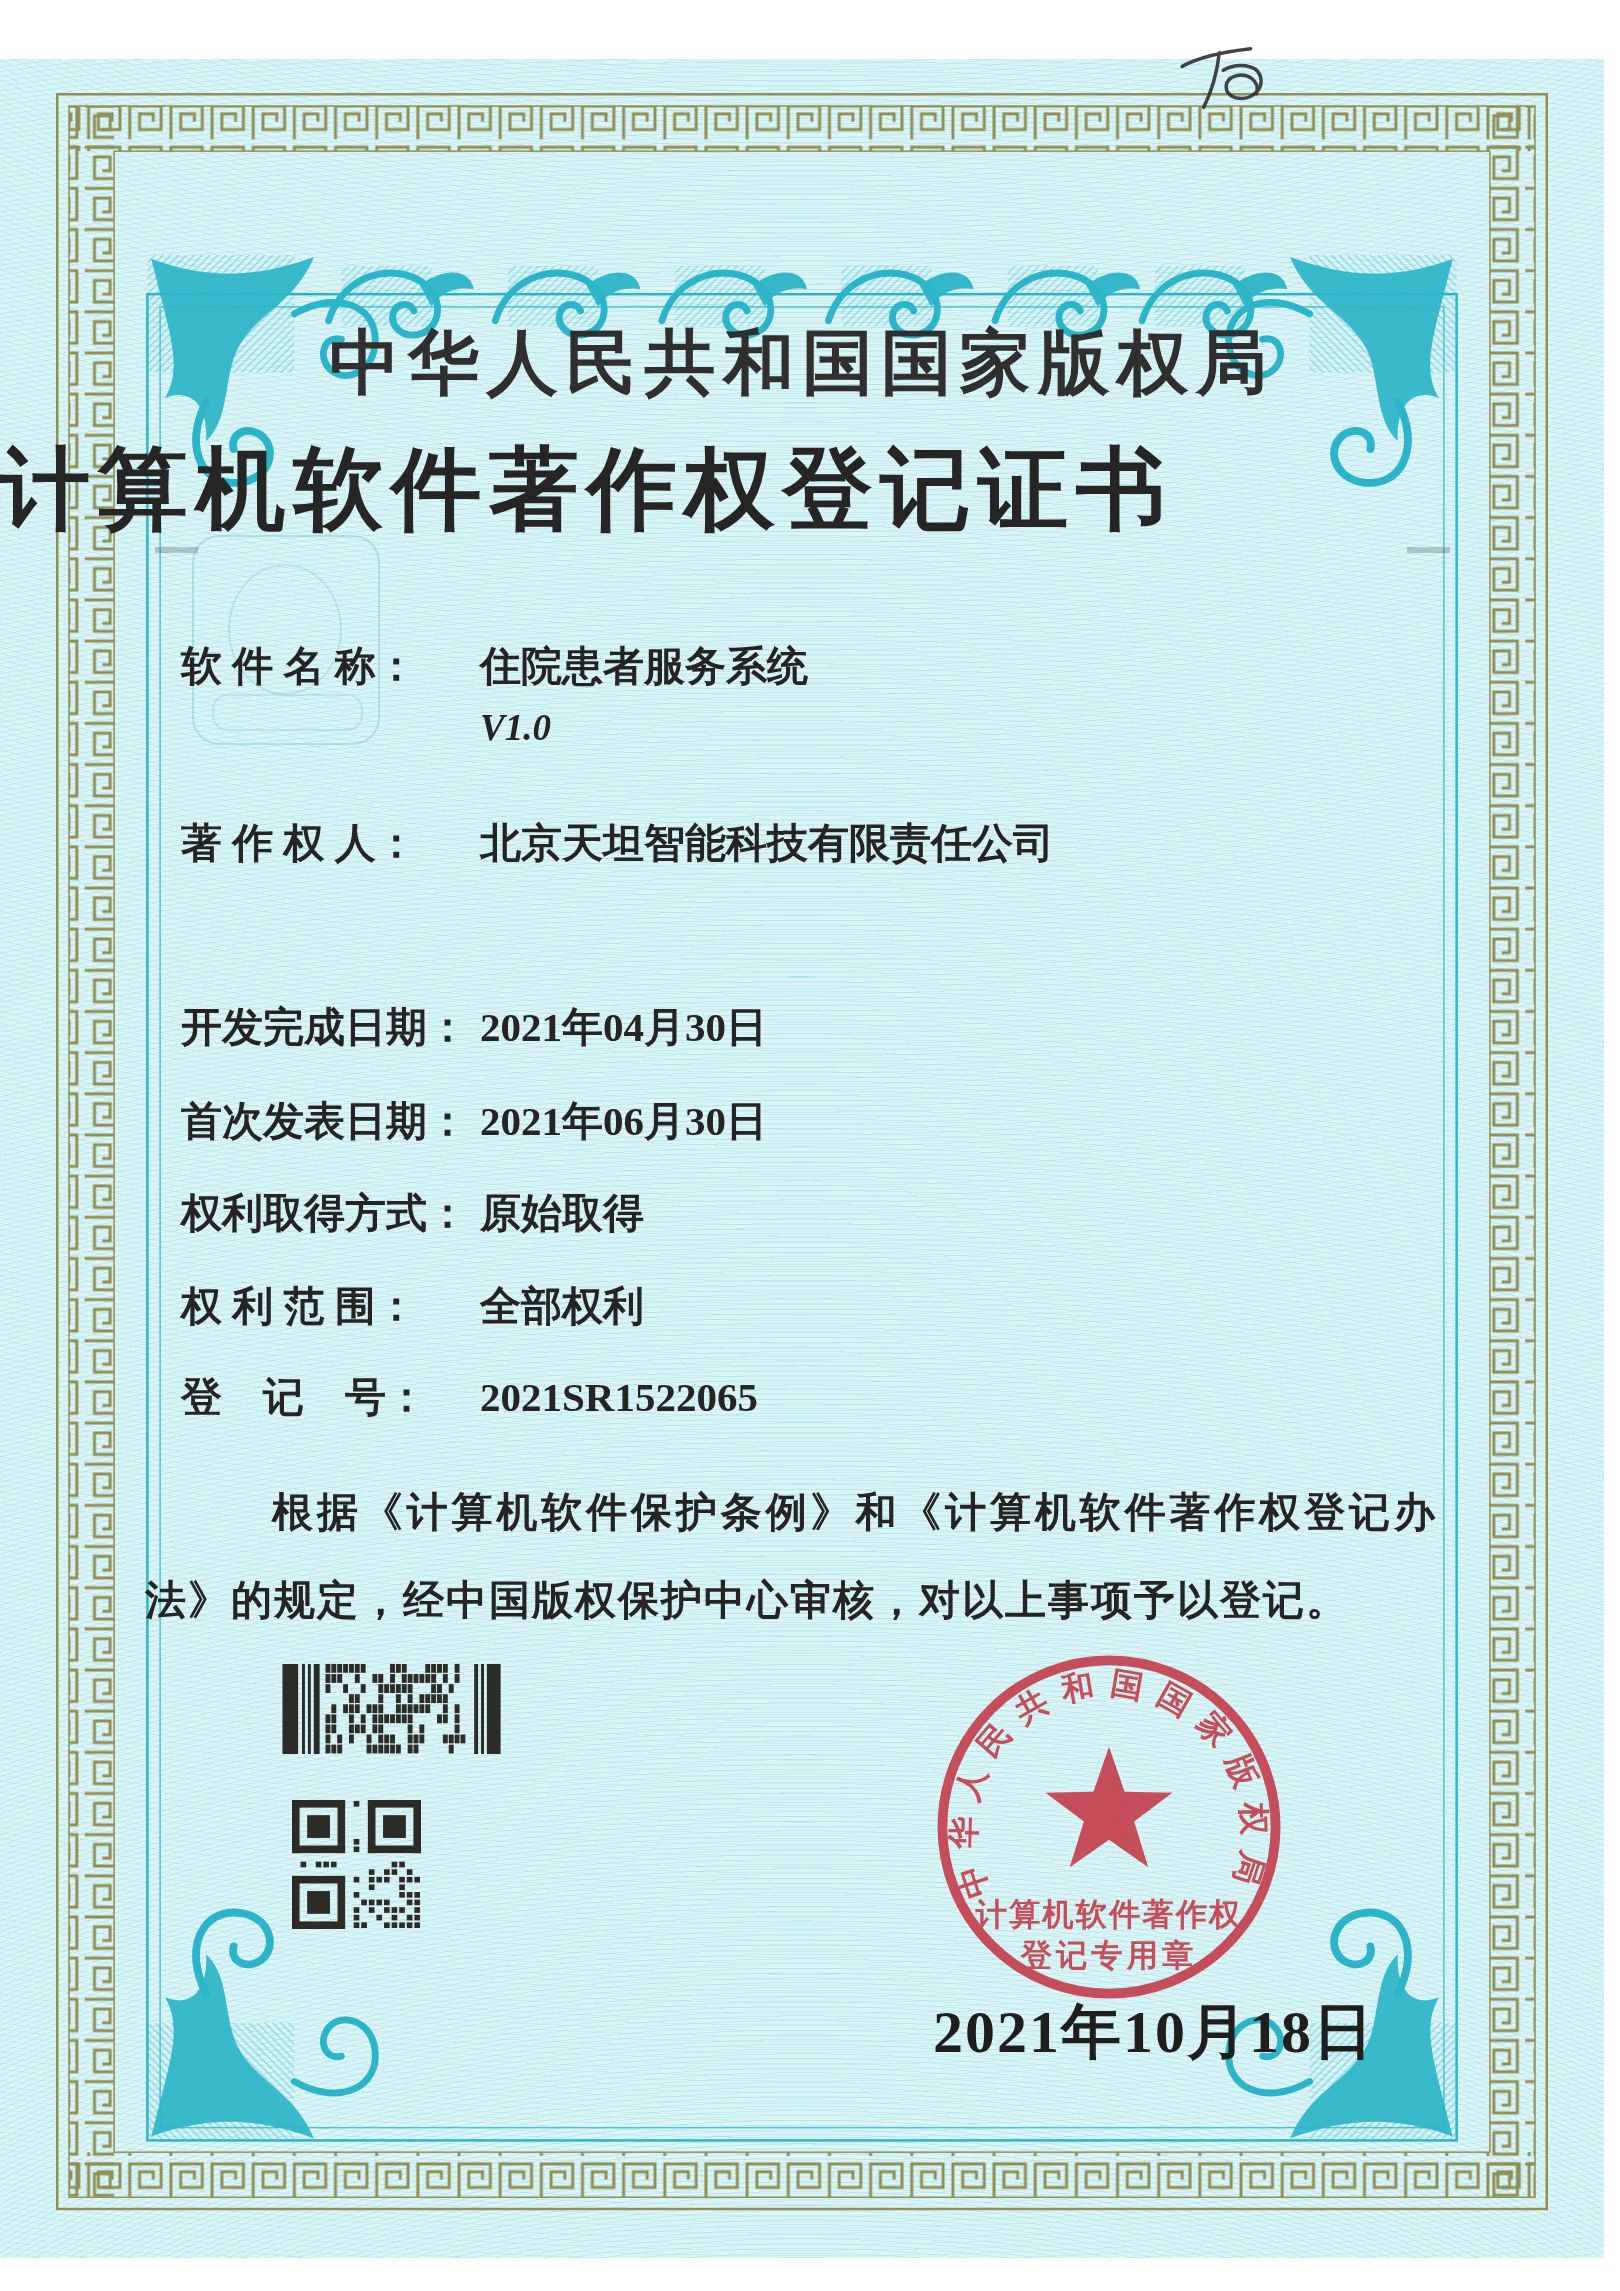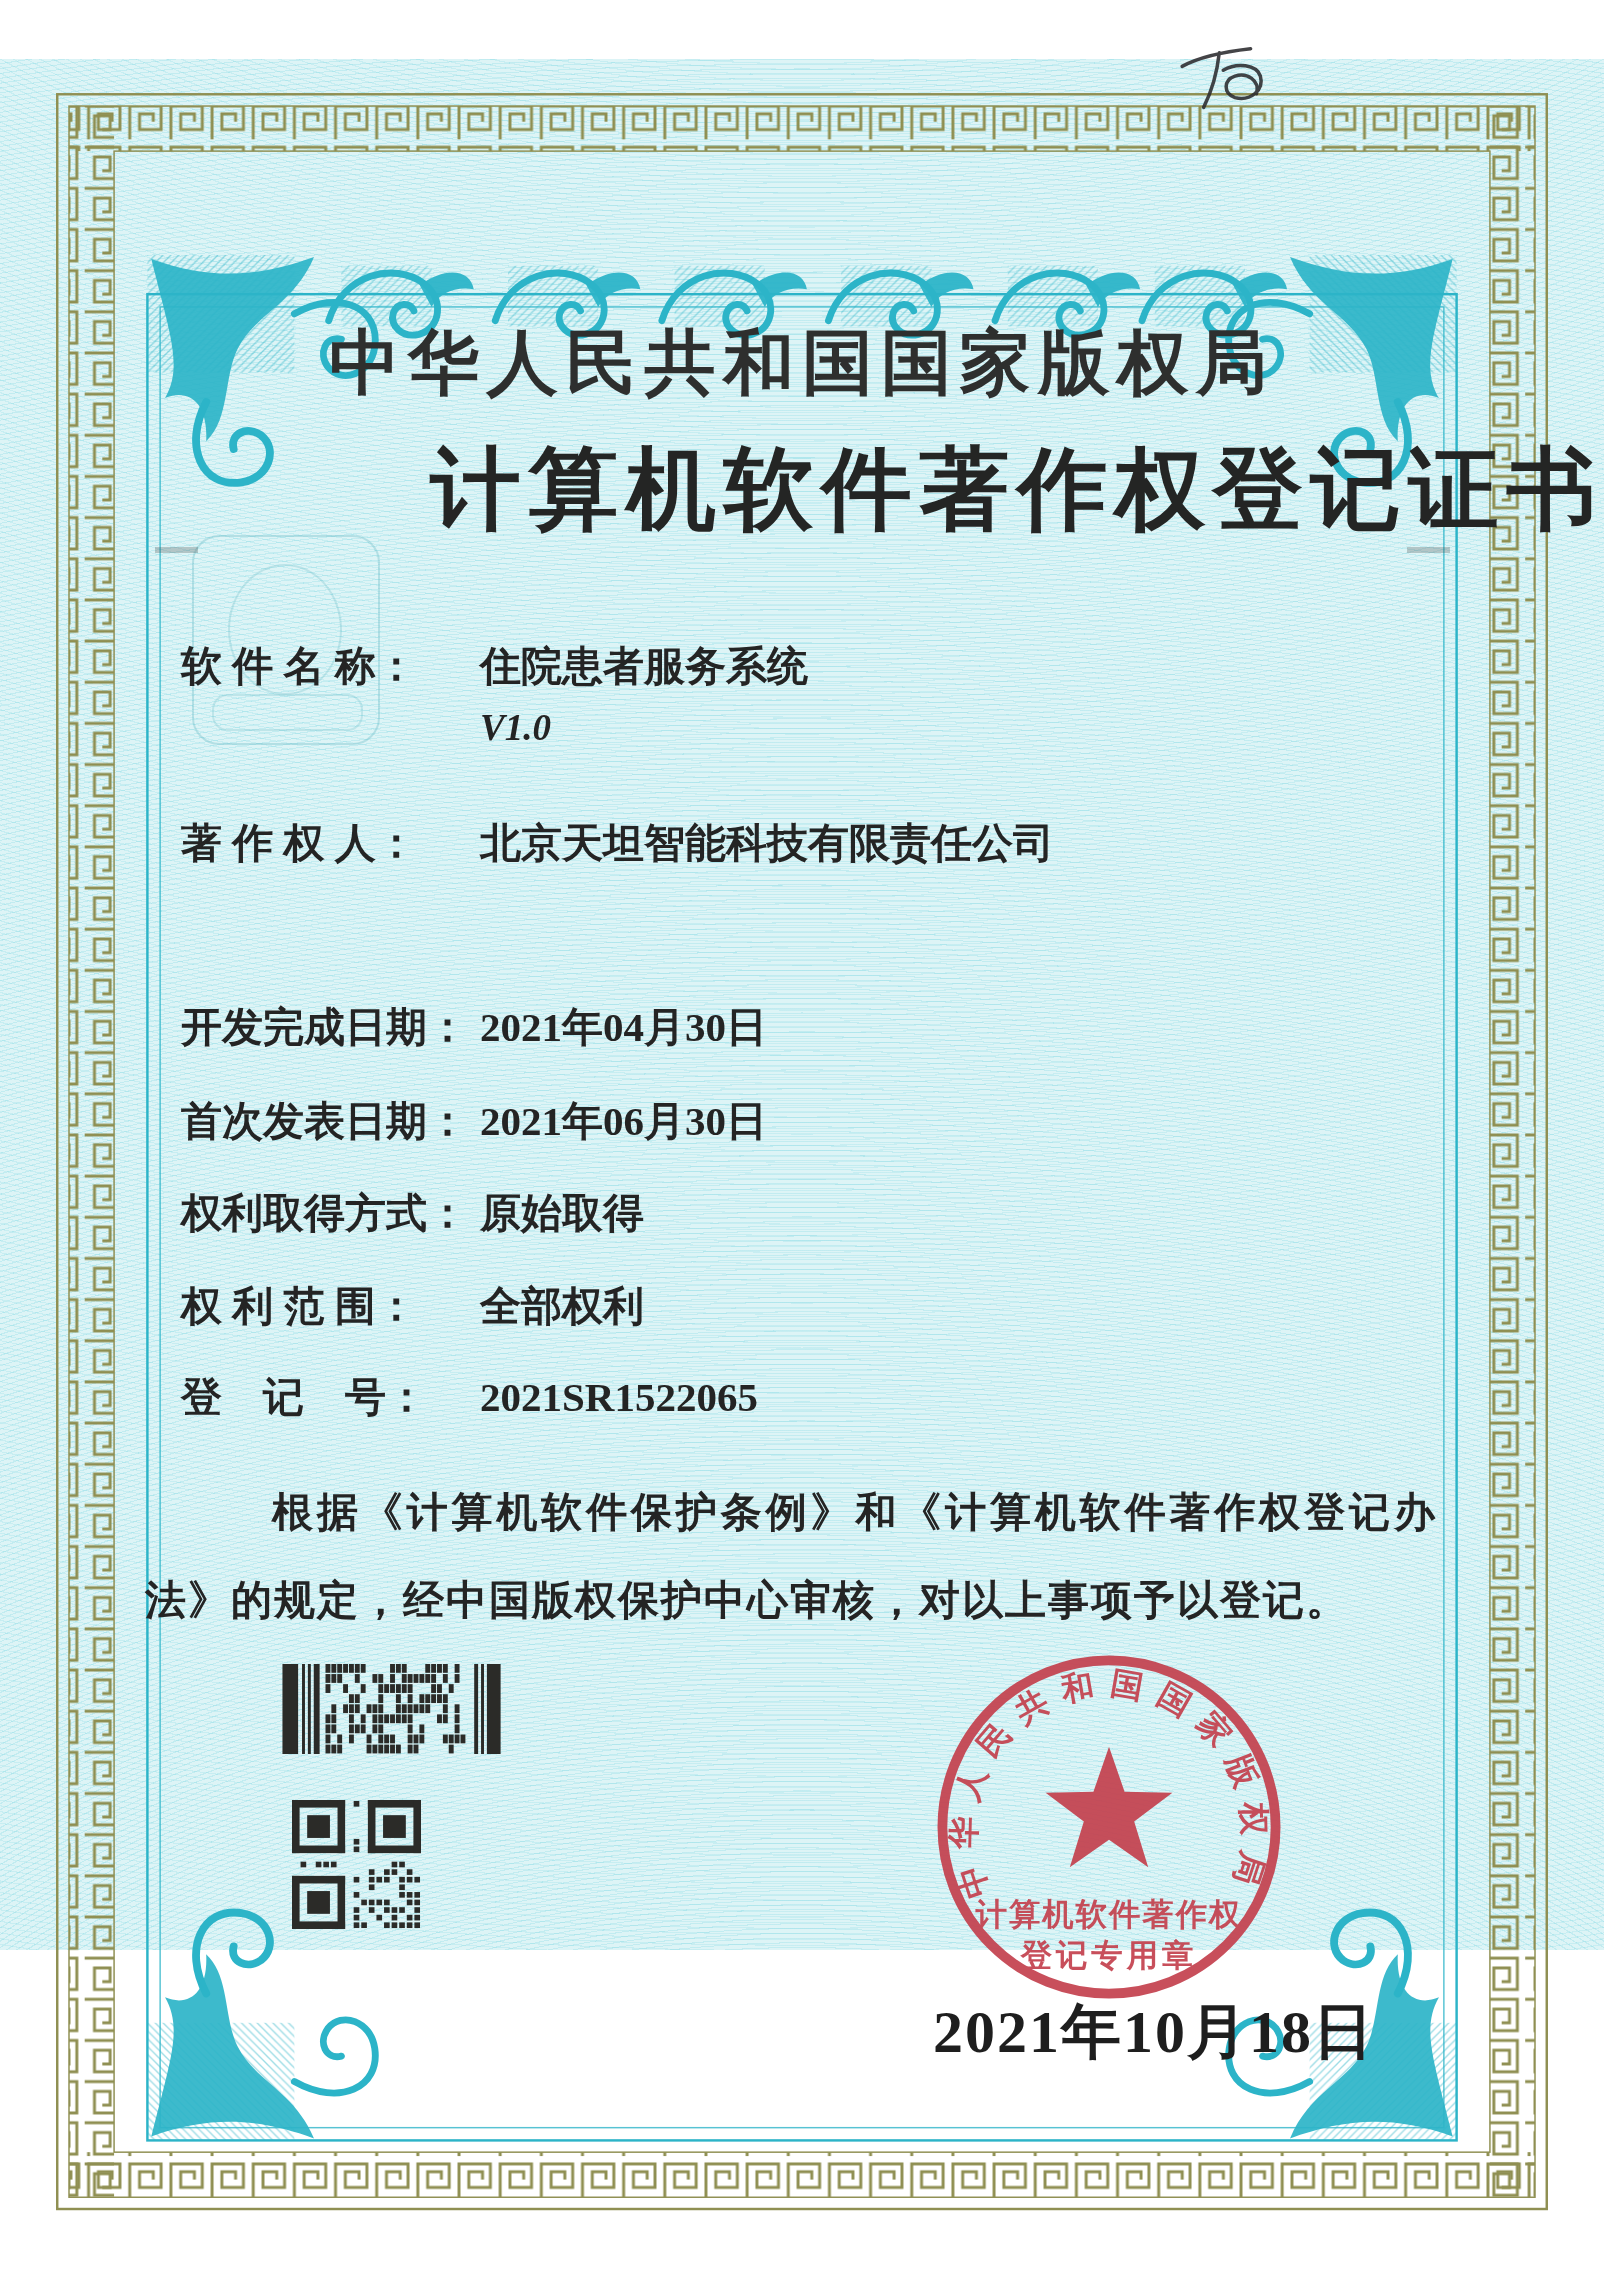--- a/index.html
+++ b/index.html
@@ -1,30 +1,30 @@
 <!DOCTYPE html>
 <html><head>
 <meta charset="utf-8">
 <style>
   html,body{margin:0;padding:0;background:#ffffff;}
   #page{position:relative;width:1620px;height:2292px;background:#ffffff;overflow:hidden;
         font-family:"Liberation Serif","DejaVu Serif",serif;}
   
-  #paper{position:absolute;left:0;top:59px;width:1604px;height:1891px;
+  #paper{position:absolute;left:0;top:59px;width:1604px;height:2199px;
     background-color:#ddf4f6;
     background-image:
       repeating-radial-gradient(ellipse 1568px 1078px at 50% 130%, rgba(84,203,218,.20) 0 1.5px, transparent 1.5px 6.9px),
       repeating-radial-gradient(ellipse 1764px 1274px at 50% -40%, rgba(84,203,218,.16) 0 1.5px, transparent 1.5px 7.8px);
   }
   .abs{position:absolute;}
   svg{display:block;}
   
   .authority{left:0;top:257px;width:100%;text-align:center;font-size:71px;font-weight:700;
              letter-spacing:7.8px;color:#2e2f2e;}
-  .cert-title{left:0;top:370px;width:100%;text-align:right;font-size:90px;font-weight:700;
+  .cert-title{left:0;top:370px;width:100%;text-align:left;font-size:90px;font-weight:700;
               letter-spacing:7.8px;color:#242524;}
   .title-dash{width:43px;height:5.9px;background:rgba(70,75,75,.28);top:488px;}
   .certno{top:502px;left:978px;font-size:37px;font-weight:700;color:#222;white-space:nowrap;}
   .certno .lab{margin-right:27.4px;}
   .field{left:181px;font-size:41px;font-weight:700;color:#242424;white-space:nowrap;}
   .field .flab{display:inline-block;width:299px;}
   .field .v2{margin-left:299px;margin-top:11.8px;font-size:37px;font-style:italic;}
   .statement{left:145px;top:1409px;width:1292px;font-size:41px;font-weight:700;color:#242424;
              line-height:88px;text-indent:127px;letter-spacing:2px;text-align:justify;}
   .serial{left:233px;top:1913px;font-size:43px;color:#1d1d1d;font-weight:700;white-space:nowrap;}

